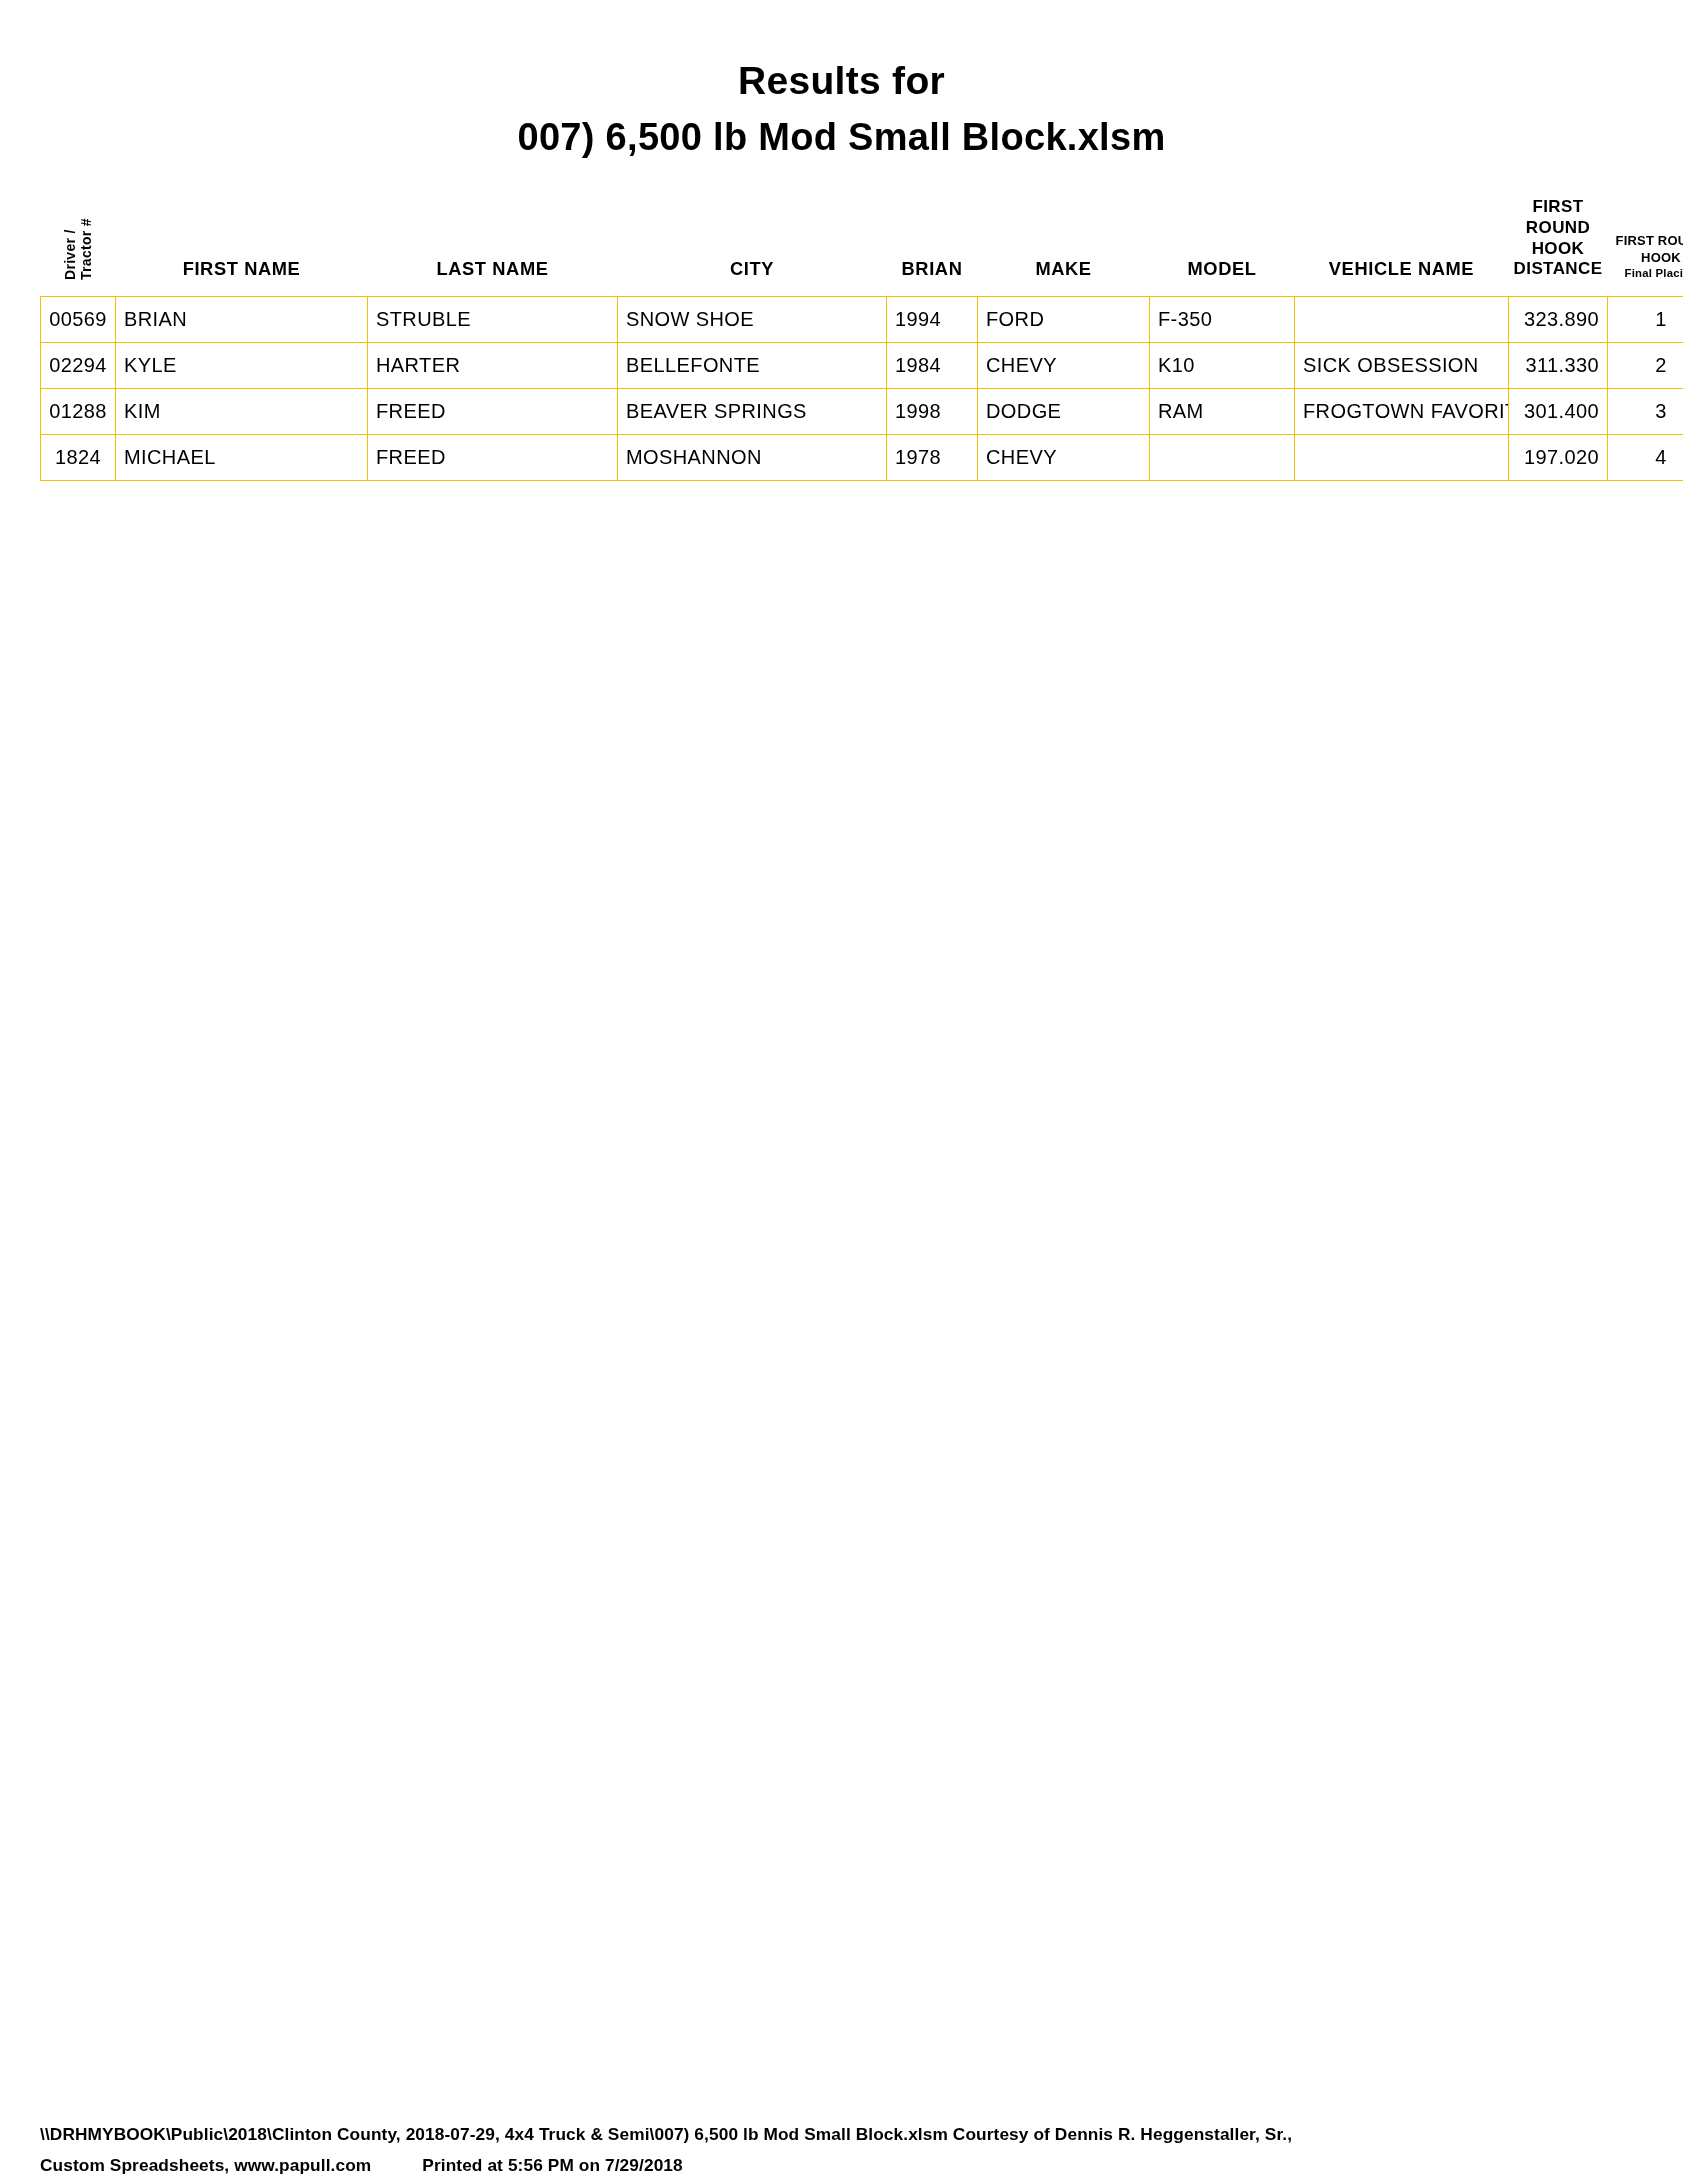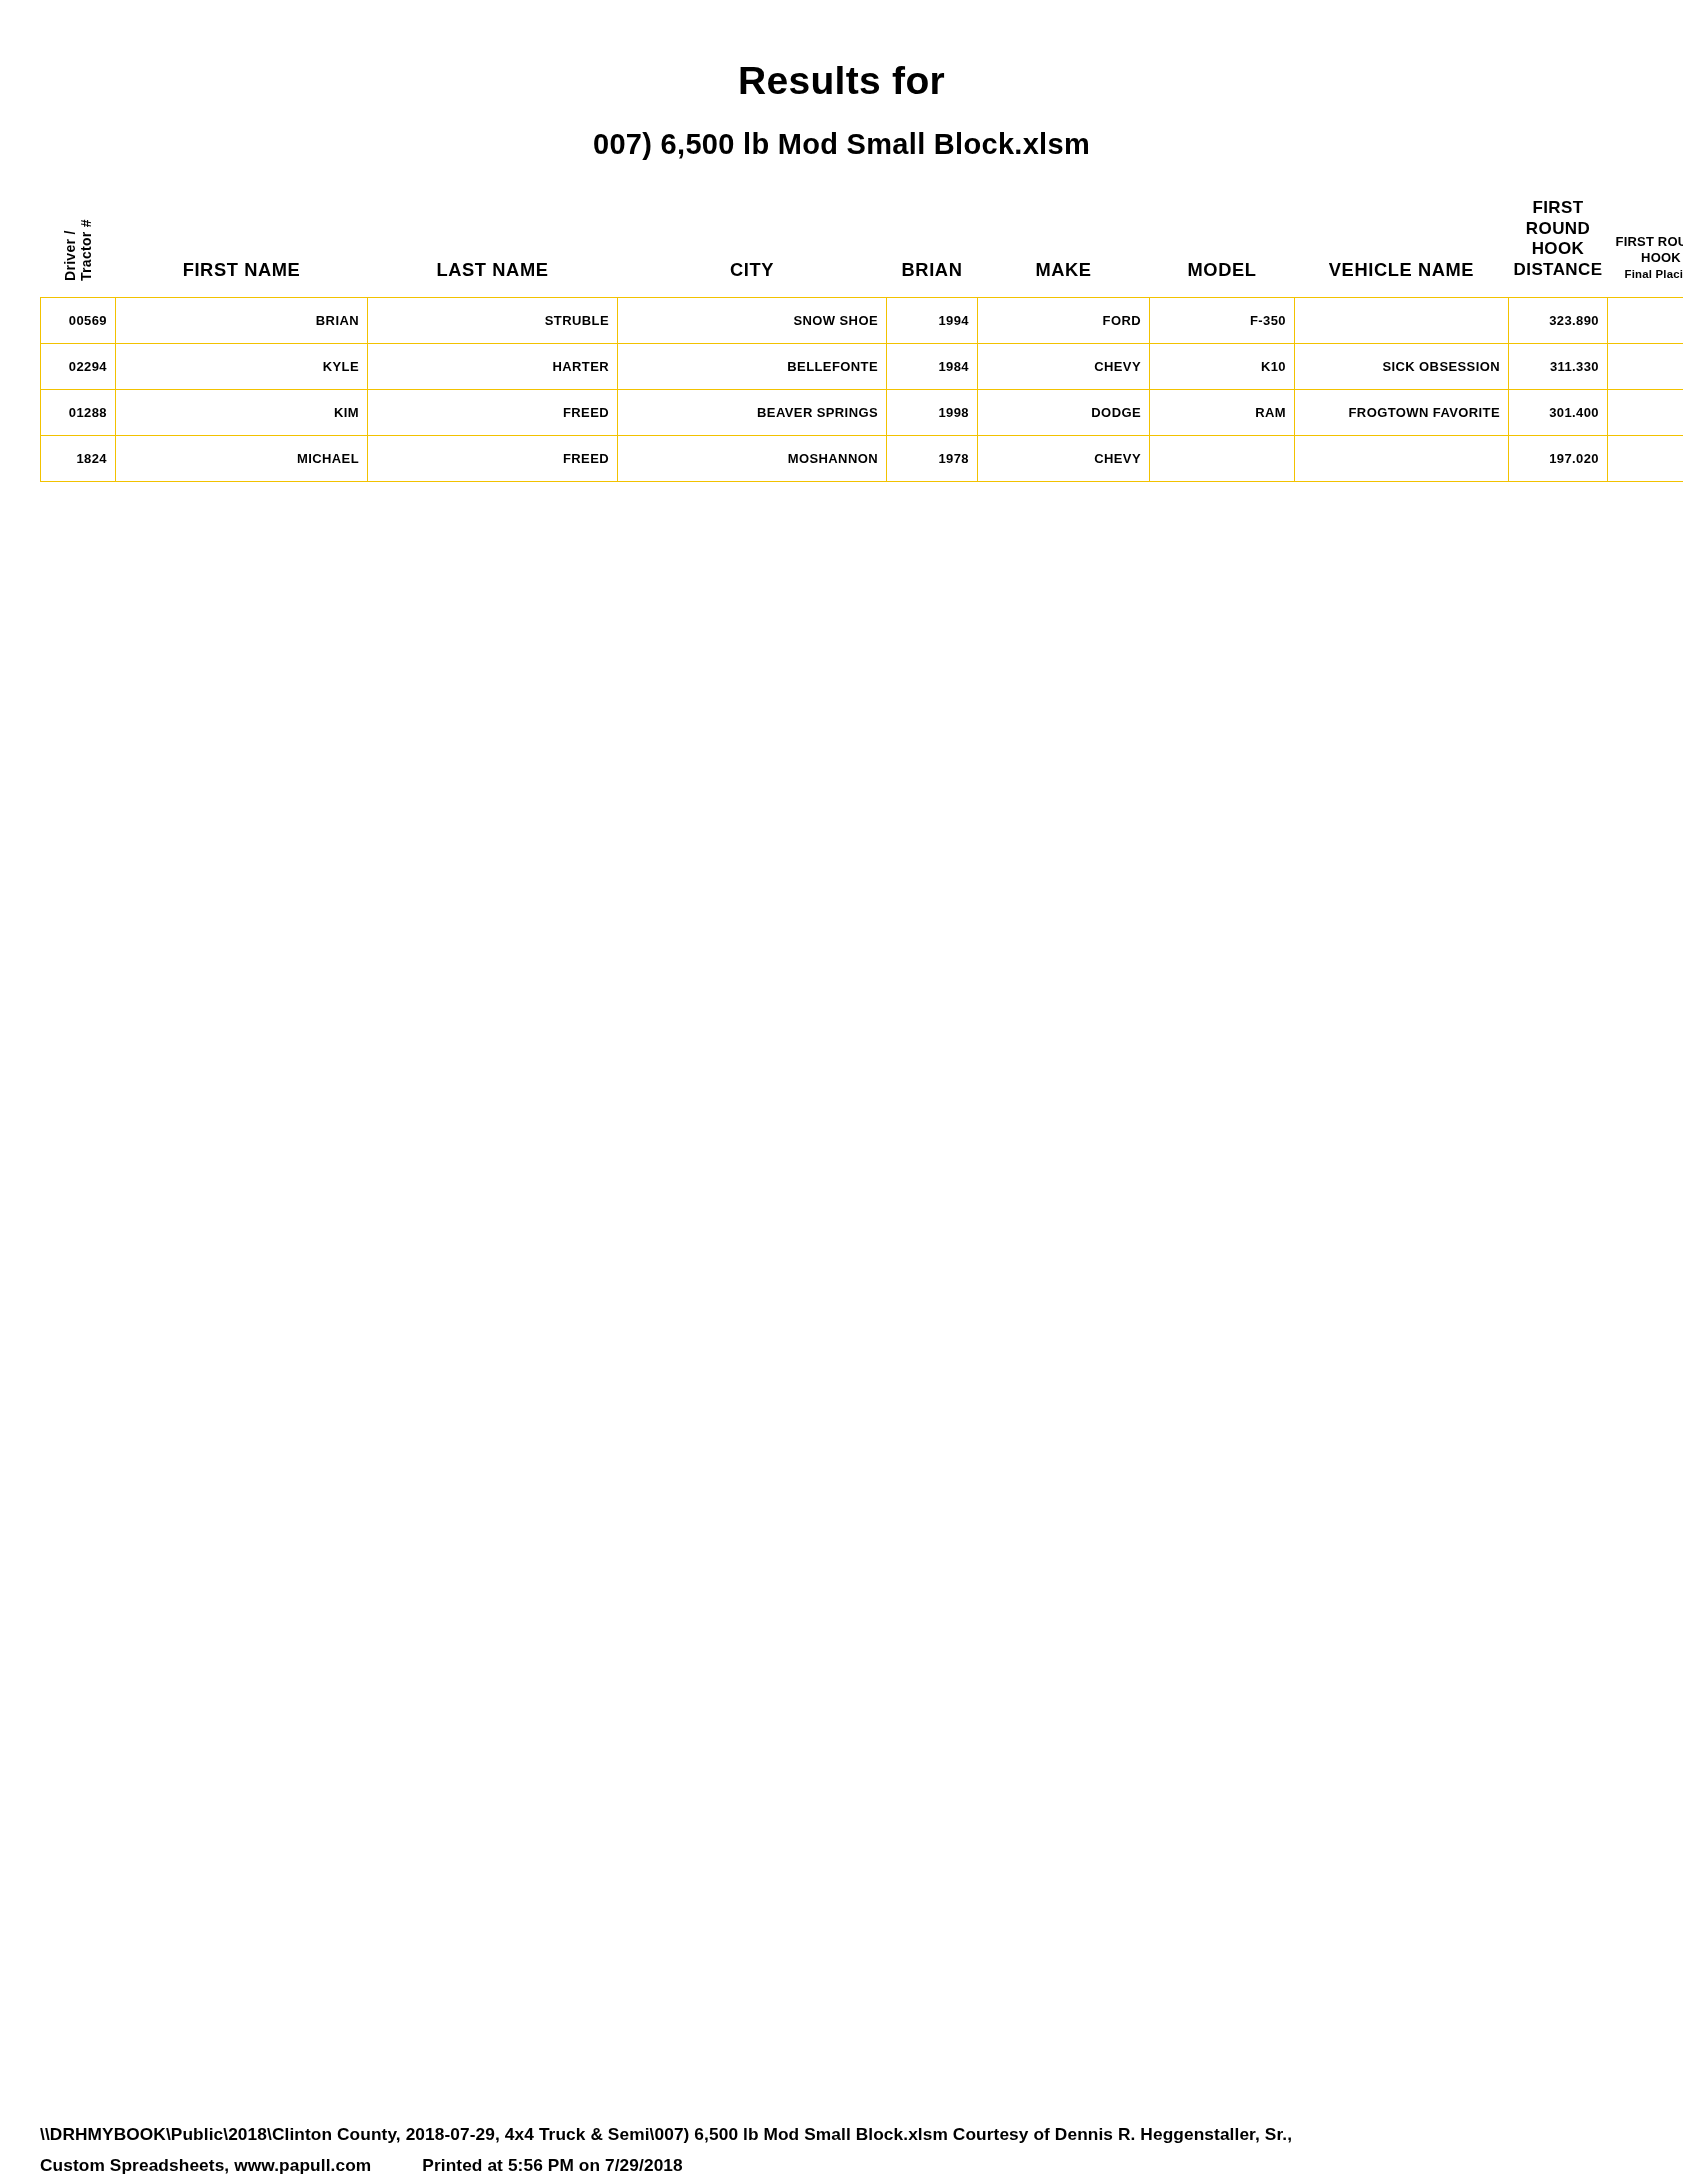--- a/index.html
+++ b/index.html
@@ -26,25 +26,25 @@
     text-align: center;
     margin-top: 57px;
   }
   .title-line-1 {
     font-size: 39px;
     font-weight: bold;
     letter-spacing: 0.3px;
     line-height: 1.25;
   }
   .title-line-2 {
-    font-size: 29px;
+    font-size: 38px;
     font-weight: bold;
     letter-spacing: 0.3px;
     line-height: 1.25;
-    margin-top: 20px;
+    margin-top: 8px;
   }
 
   .table-wrap {
     margin: 36px 40px 0 40px;
   }
   table.results {
     border-collapse: collapse;
     width: 1604px;
     table-layout: fixed;
   }
@@ -93,28 +93,27 @@
     font-weight: bold;
     line-height: 1.25;
     letter-spacing: 0.2px;
   }
   .place-head .small {
     font-size: 11.4px;
   }
 
   table.results tbody td {
     border: 1.6px solid #F2C200;
-    font-size: 13px;
-    font-weight: bold;
+    font-size: 20px;
+    font-weight: normal;
     height: 45px;
     padding: 0 8px;
     letter-spacing: 0.4px;
     white-space: nowrap;
     overflow: hidden;
-    text-align: right;
   }
   td.c-driver { text-align: center; font-size: 16px; }
   td.c-text   { text-align: left; }
   td.c-num    { text-align: right; padding-right: 10px; }
   td.c-place  { text-align: center; }
 
   .footer {
     position: absolute;
     left: 40px;
     right: 40px;

